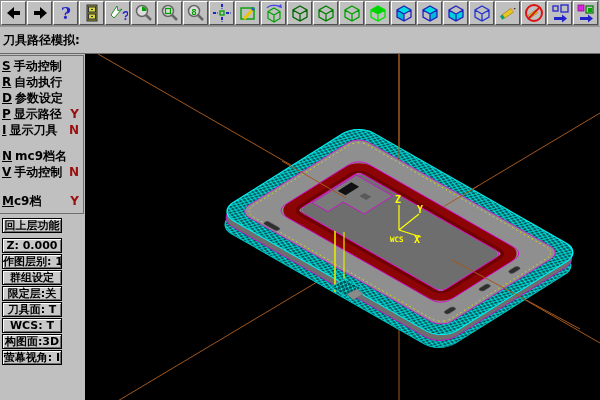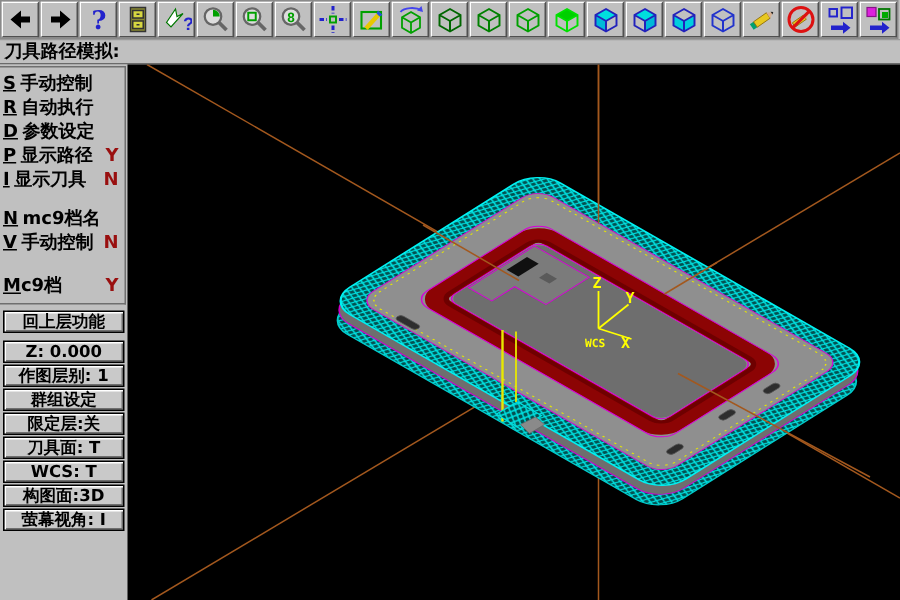--- a/index.html
+++ b/index.html
@@ -9,42 +9,42 @@
   
   .toolbar { height:27px; background:#c0c0c0; display:flex; align-items:center;
              padding:1px 1px; gap:1px; border-bottom:1px solid #9a9a9a; }
   .tb { width:25px; height:24px; flex:0 0 25px; background:#c0c0c0;
         border:1px solid; border-color:#ffffff #505050 #505050 #ffffff;
         outline:1px solid #8a8a8a; outline-offset:-0px;
         display:flex; align-items:center; justify-content:center; padding:0; }
   .tb svg { width:20px; height:20px; display:block; }
 
   
-  .promptbar { height:16px; background:#c0c0c0; border-bottom:1px solid #6a6a6a;
+  .promptbar { height:27px; background:#c0c0c0; border-bottom:1px solid #6a6a6a;
                font-size:12px; font-weight:bold; color:#000; padding-left:3px;
                display:flex; align-items:center; }
 
   
   .main { display:flex; height:357px; }
   .sidebar { width:85px; flex:0 0 85px; background:#c0c0c0; padding-top:1px; }
   .viewport { flex:1; background:#000; position:relative; }
   .viewport svg { position:absolute; left:0; top:0; }
 
   
   .menubox { margin:0 1px 0 0; border:1px solid #6f6f6f; border-left:none;
              background:#c0c0c0; padding:2px 0 2px 2px; height:159px; }
   .mrow { height:16px; display:flex; align-items:center; font-size:12px;
           font-weight:bold; color:#000; white-space:nowrap; }
   .mrow .hk { text-decoration:underline; margin-right:3px; }
   .mrow .hk.nogap { margin-right:0; }
   .mrow .val { color:#990f0f; margin-left:auto; margin-right:4px; }
   .mspacer-a { height:10px; } .mspacer-b { height:13px; }
 
   
-  .sbtn { display:block; width:81px; margin:1px 0 1px 2px; height:15px;
+  .sbtn { display:block; width:60px; margin:1px 0 1px 2px; height:15px;
           background:#c9c9c9; border:1px solid #000;
           box-shadow:inset 1px 1px 0 #fff, inset -1px -1px 0 #6f6f6f;
           font-size:11px; font-weight:bold; color:#000; text-align:center;
           line-height:12px; padding:0; font-family:"DejaVu Sans", sans-serif;
           white-space:nowrap; overflow:hidden; }
   .navbtns { margin-top:4px; }
   .statusstack { margin-top:5px; }
   .hl { background:#ffff00; padding:0 1px; }
 </style>
 </head>

